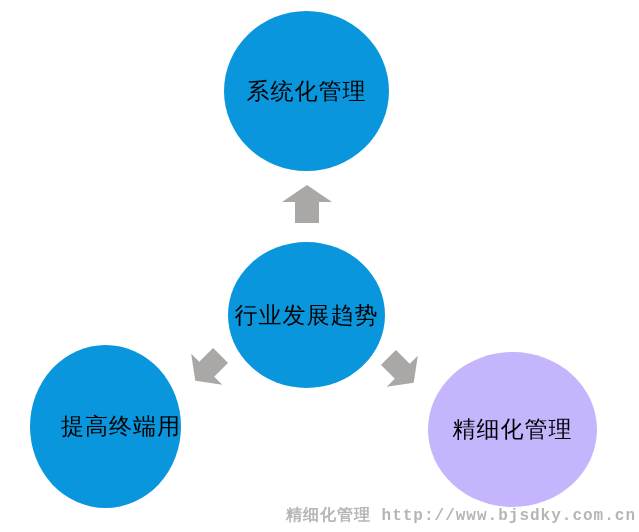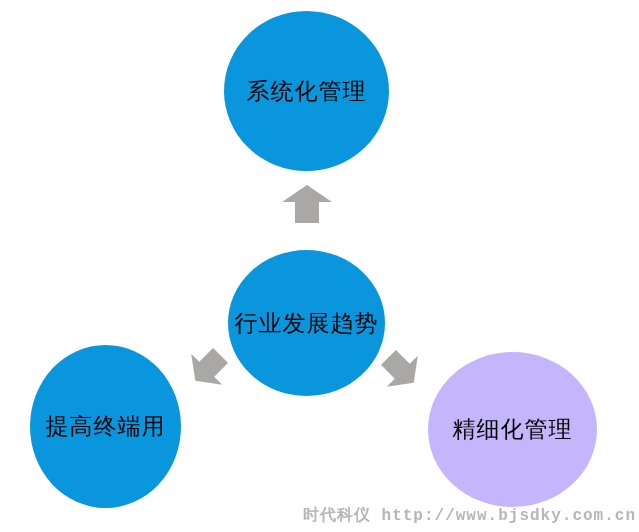--- a/index.html
+++ b/index.html
@@ -23,22 +23,22 @@
     justify-content: center;
     text-align: center;
   }
   .node-label {
     font-size: 23px;
     line-height: 1.42;
     letter-spacing: 1px;
     white-space: nowrap;
   }
   .node-top    { left: 224px; top: 11px;  width: 165px; height: 160px; }
-  .node-center { left: 228px; top: 250px; width: 157px; height: 146px; }
-  .node-bl     { left: 30px;  top: 345px; width: 151px; height: 163px; }
+  .node-center { left: 228px; top: 242px; width: 157px; height: 146px; }
+  .node-bl     { left: 30px;  top: 345px; width: 151px; height: 163px; justify-content: flex-end; }
   .node-br     { left: 428px; top: 352px; width: 169px; height: 155px; }
   .arrow {
     position: absolute;
     clip-path: polygon(50% 0, 100% 45%, 74% 45%, 74% 100%, 26% 100%, 26% 45%, 0 45%);
   }
   .arrow-up { left: 282px; top: 185px; width: 50px; height: 38px; }
   .arrow-bl { left: 186px; top: 350px; width: 44px; height: 36px; transform: rotate(225deg); }
   .arrow-br { left: 379px; top: 352px; width: 44px; height: 36px; transform: rotate(135deg); }
   .watermark {
     position: absolute;
@@ -73,15 +73,15 @@
   <div class="node node-br" style="background-color: #c4b5fd;">
     <span class="node-label" style="color: rgb(0, 0, 0);">精细化管理</span>
   </div>
 
   <div class="arrow arrow-up" style="background-color: rgb(170, 168, 167);"></div>
 
   <div class="arrow arrow-bl" style="background-color: rgb(170, 168, 167);"></div>
 
   <div class="arrow arrow-br" style="background-color: rgb(170, 168, 167);"></div>
 
-  <div class="watermark" style="color: rgb(182, 182, 182);">时代科仪 http://www.bjsdky.com.cn</div>
+  <div class="watermark" style="color: rgb(182, 182, 182);">精细化管理 http://www.bjsdky.com.cn</div>
 
 </div>
 
 </body></html>

